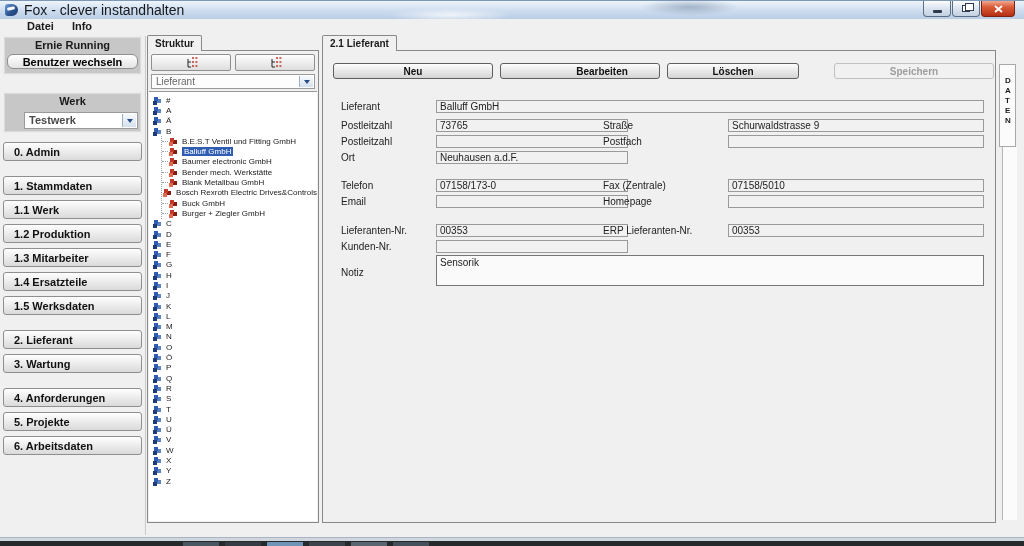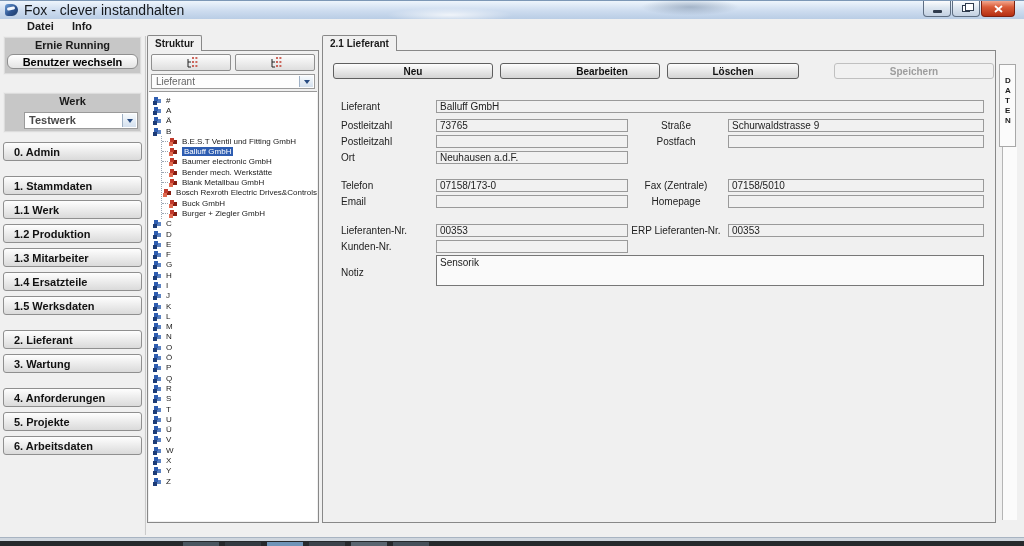--- a/index.html
+++ b/index.html
@@ -96,21 +96,21 @@
   
   .abtn { position:absolute; top:12px; height:16px; font-size:10px; font-weight:bold;
     background:linear-gradient(#fdfdfd,#d4d4d4); border:1px solid #5f5f5f; border-radius:3px;
     font-family:inherit; color:#111; }
   .abtn.disabled { color:#9d9d9d; border-color:#c0c0c0; background:#f1f1f1; }
   #btn-neu { left:10px; width:160px; }
   #btn-bearbeiten { left:177px; width:160px;padding-left:44px; }
   #btn-loeschen { left:344px; width:132px; }
   #btn-speichern { left:511px; width:160px; }
   .flabel { position:absolute; font-size:10px; line-height:13px; color:#222; }
-  .flabel.r { width:122px; text-align:center; left:292px; }
+  .flabel.r { width:122px; text-align:left; left:280px; }
   .finput { position:absolute; height:13px; background:#f1f1f1; border:1px solid #9a9a9a;
     font-size:10px; padding:0 3px; color:#222; font-family:inherit; }
   .w-l { left:113px; width:192px; }
   .w-r { left:405px; width:256px; }
   .w-wide { left:113px; width:548px; }
   .t49{top:49px} .t68{top:68px} .t84{top:84px} .t100{top:100px} .t128{top:128px}
   .t144{top:144px} .t173{top:173px} .t189{top:189px} .t204{top:204px} .t215{top:215px}
   .notiz { height:31px; background:#fafafa; border:1px solid #777; resize:none;
     font-size:10px; padding:1px 3px; font-family:inherit; }
   

